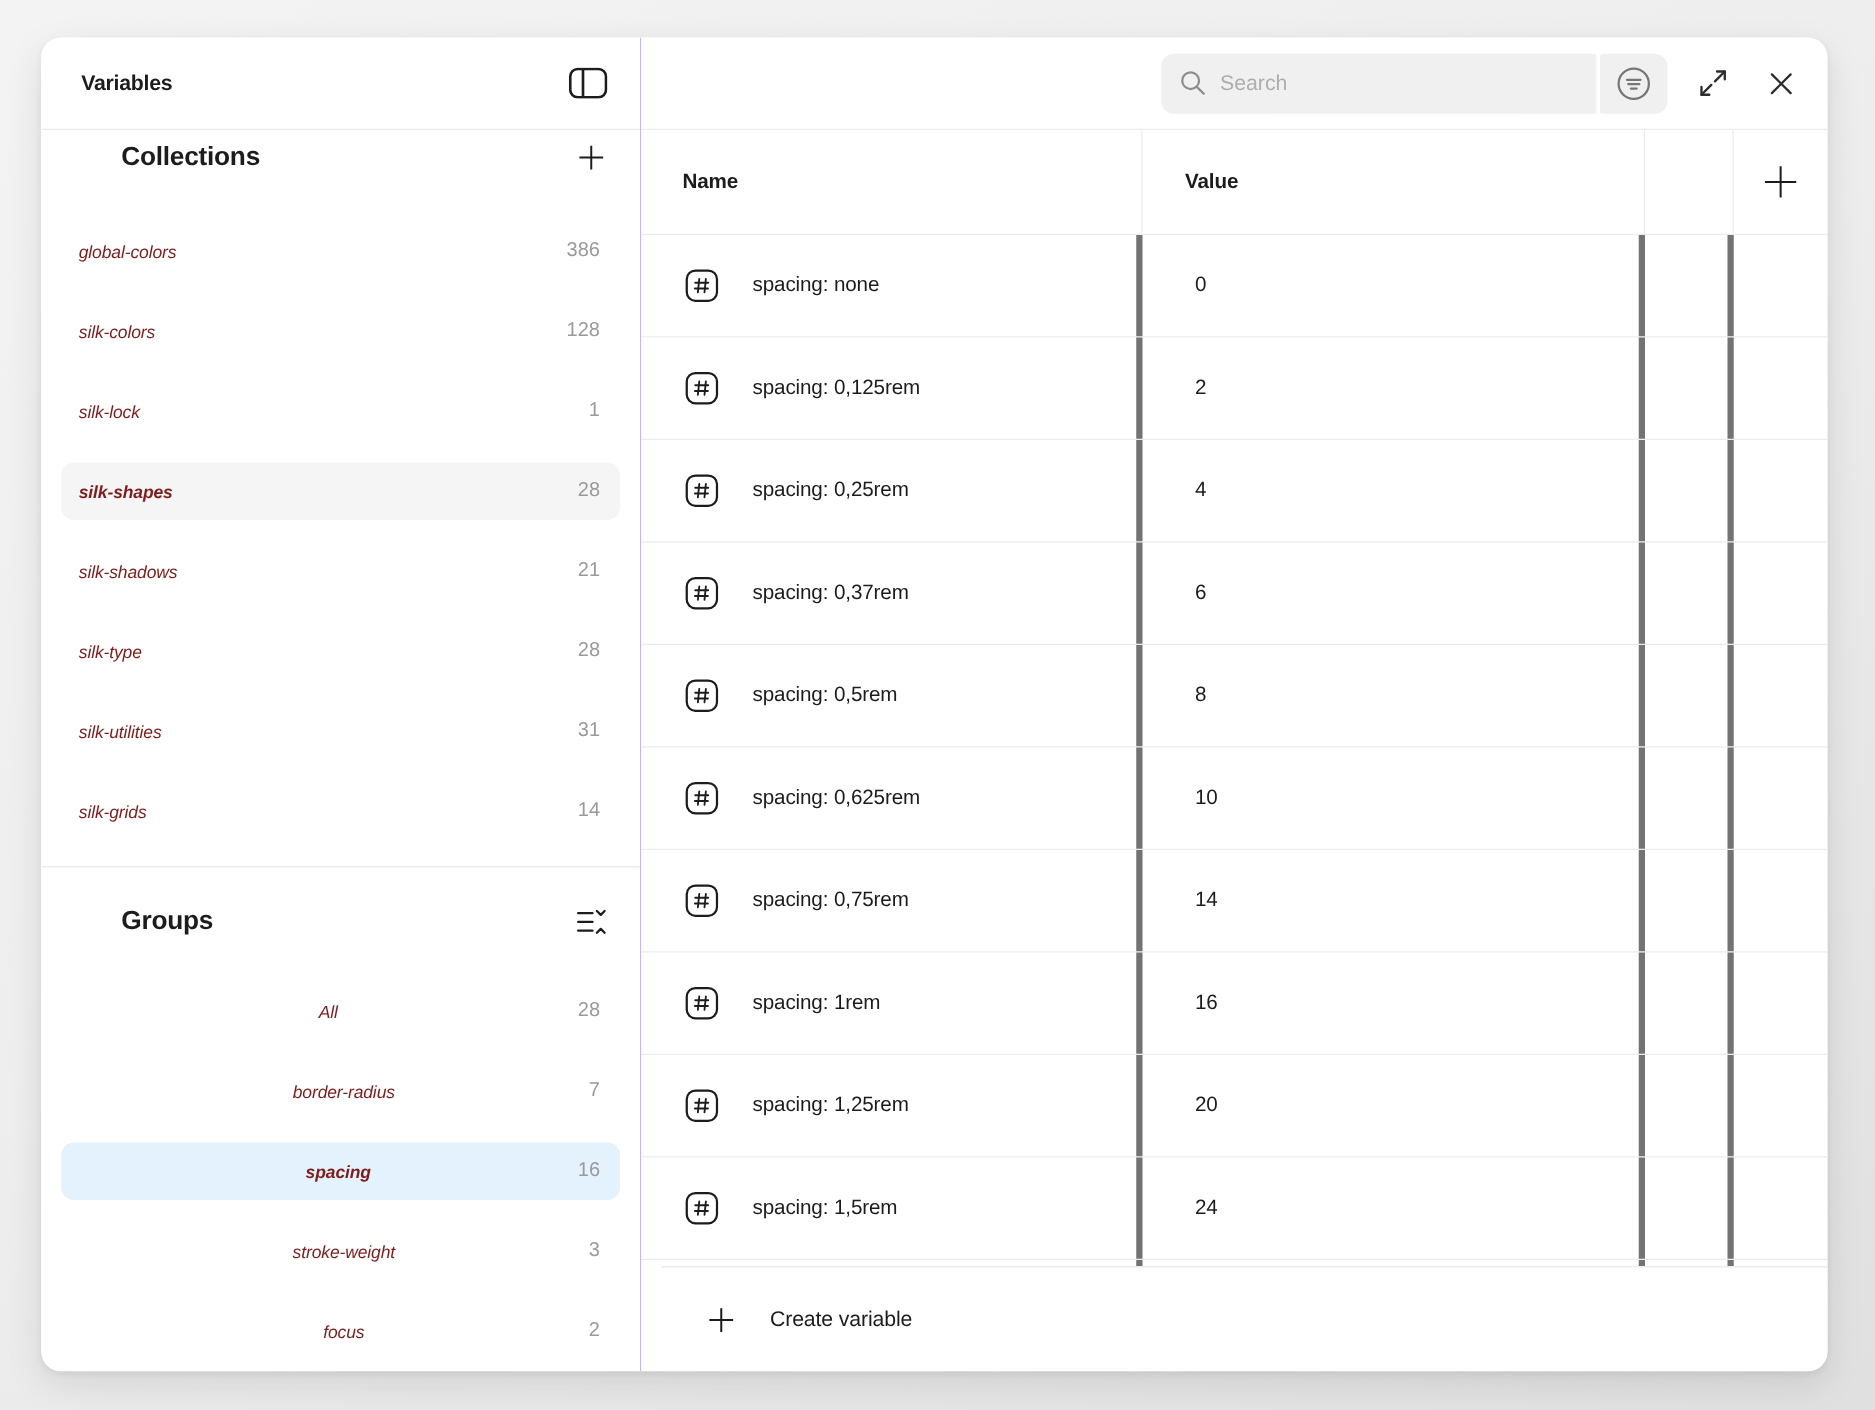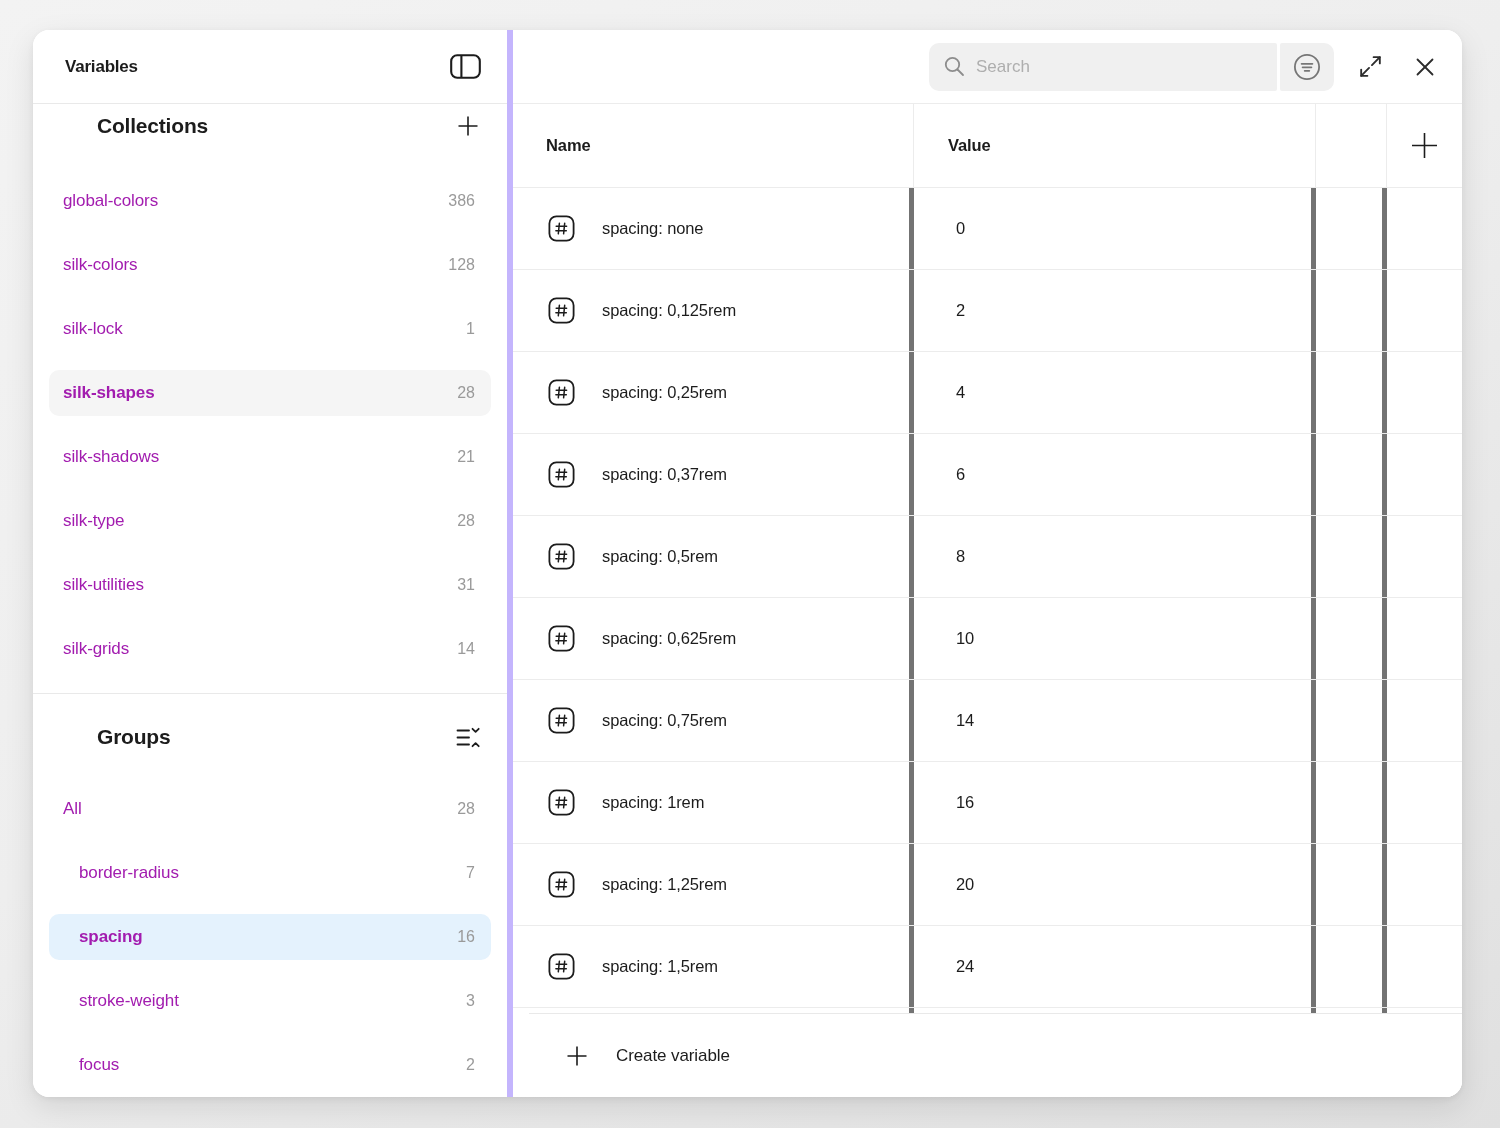--- a/index.html
+++ b/index.html
@@ -15,46 +15,46 @@
     position:absolute; left:33px; top:30px; width:1429px; height:1067px;
     background:#ffffff; border-radius:16px;
     box-shadow: 0 10px 30px rgba(0,0,0,.10), 0 2px 6px rgba(0,0,0,.06);
     overflow:hidden;
   }
   button { background:none; border:none; cursor:pointer; padding:0; font:inherit; color:inherit; display:flex; align-items:center; justify-content:center; }
 
   
   .sidebar {
     position:absolute; left:0; top:0; bottom:0; width:480px;
-    border-right:6px solid #c4b5fd; background:#fff; overflow:hidden;
+    border-right:1px solid #c4b5fd; background:#fff; overflow:hidden;
   }
   .sidebar-header {
     height:74px; border-bottom:1px solid #e9e9e9;
     display:flex; align-items:center; padding:0 26px 0 32px;
   }
   .panel-title { font-size:17px; font-weight:700; letter-spacing:-.2px; }
   .sidebar-header .icon-btn { margin-left:auto; }
 
   .section-head {
     height:44px; display:flex; align-items:center;
     padding:0 26px 0 32px;
   }
   .section-head .section-title { font-size:21px; font-weight:700; letter-spacing:-.2px;margin-left:32px; }
   .section-head button { margin-left:auto; }
   .section-head.groups-head { margin-top:21px; }
 
   .items { margin-top:21px; padding:0 16px; }
-  .items.groups { margin-top:18px; }
+  .items.groups { margin-top:18px;text-align:center; }
   .item { height:64px; display:flex; align-items:center; }
   .item-inner {
     flex:1; height:46px; border-radius:10px;
     display:flex; align-items:center; padding:0 16px 0 14px;
   }
   .item-inner.indent { padding-left:30px; }
-  .item-label { font-size:17px; color:#a21caf; flex:1; letter-spacing:-.1px; }
+  .item-label { font-size:14px; color:#7f1d1d; flex:1; letter-spacing:-.1px;font-style:italic; }
   .item-count { font-size:16px; color:#9a9a9a; }
   .item.selected-gray .item-inner { background:#f5f5f5; }
   .item.selected-gray .item-label { font-weight:700; }
   .item.selected-blue .item-inner { background:#e4f2fd; }
   .item.selected-blue .item-label { font-weight:700; }
 
   .sidebar-divider { margin-top:12px; border-top:1px solid #e9e9e9; }
 
   
   .main { position:absolute; left:480px; top:0; right:0; bottom:0; background:#fff; }

